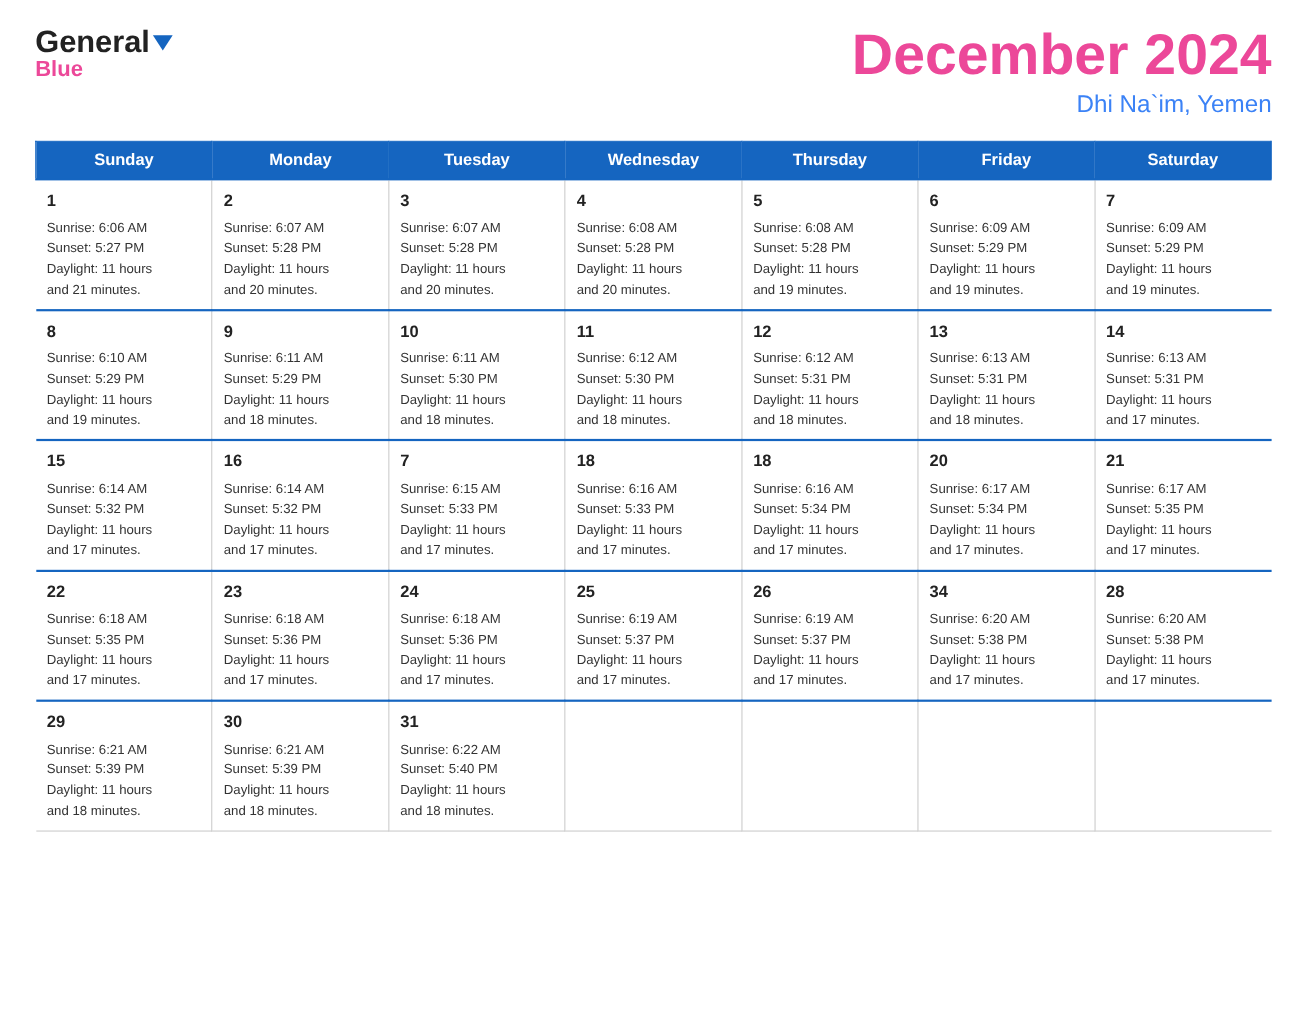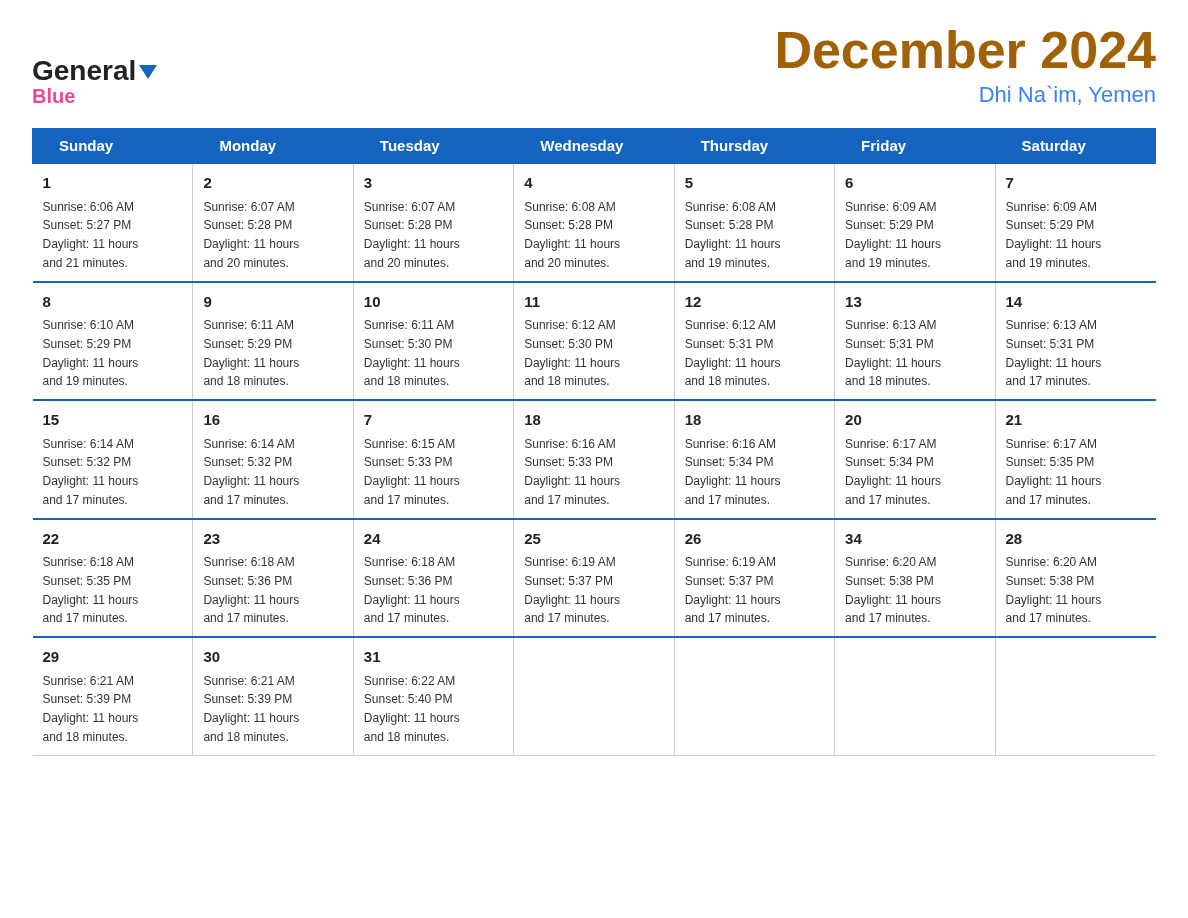--- a/index.html
+++ b/index.html
@@ -6,21 +6,21 @@
     body {
       font-family: Arial, sans-serif;
       background: #fff;
       padding: 24px 32px;
       width: 1188px;
       min-height: 918px;
     }
     .header {
       display: flex;
       justify-content: space-between;
-      align-items: flex-end;
+      align-items: flex-start;
       margin-bottom: 20px;
     }
     .logo {
       display: flex;
       flex-direction: column;
       align-items: flex-start;
     }
     .logo-text {
       font-size: 28px;
       font-weight: bold;
@@ -36,40 +36,40 @@
       font-size: 20px;
       font-weight: bold;
       margin-top: 0px;
     }
     .title-area {
       text-align: right;
     }
     .month-title {
       font-size: 52px;
       font-weight: bold;
-      color: #a16207;
+      color: #ec4899;
       line-height: 1;
     }
     .location-title {
       font-size: 22px;
       color: #3b82f6;
       margin-top: 6px;
     }
     table {
       width: 100%;
       border-collapse: collapse;
       table-layout: fixed;
     }
     thead tr th {
       background-color: #1565c0;
       color: #fff;
       font-size: 15px;
       font-weight: bold;
-      padding: 8px 26px;
-      text-align: left;
+      padding: 8px 2px;
+      text-align: center;
       border: 1px solid #1565c0;
     }
     tbody tr {
       border-top: 2px solid #1565c0;
     }
     tbody tr td {
       vertical-align: top;
       padding: 8px 10px;
       font-size: 12.5px;
       color: #222;

